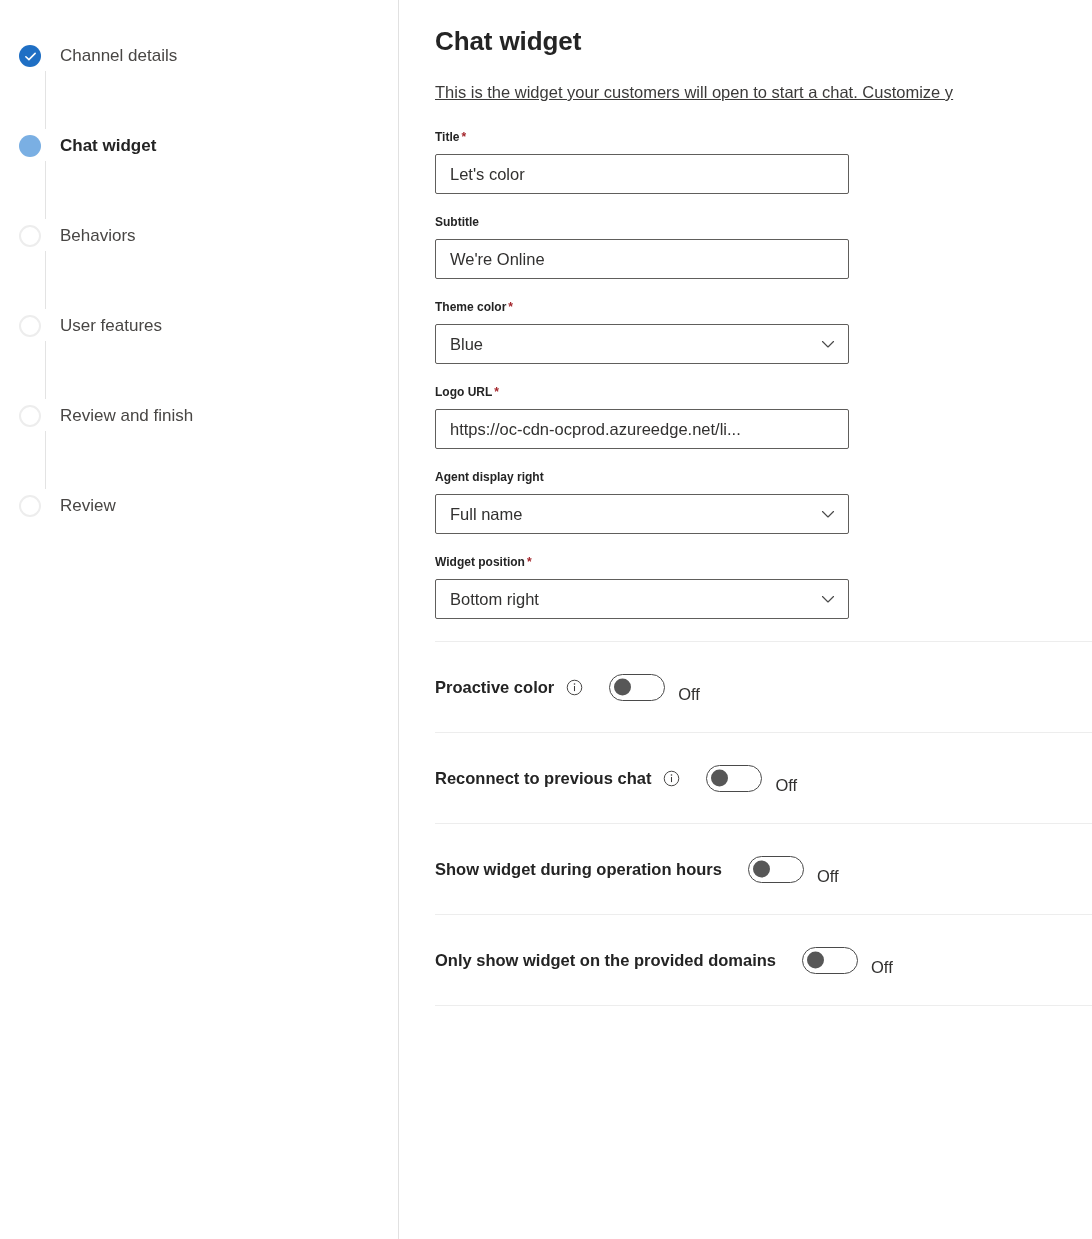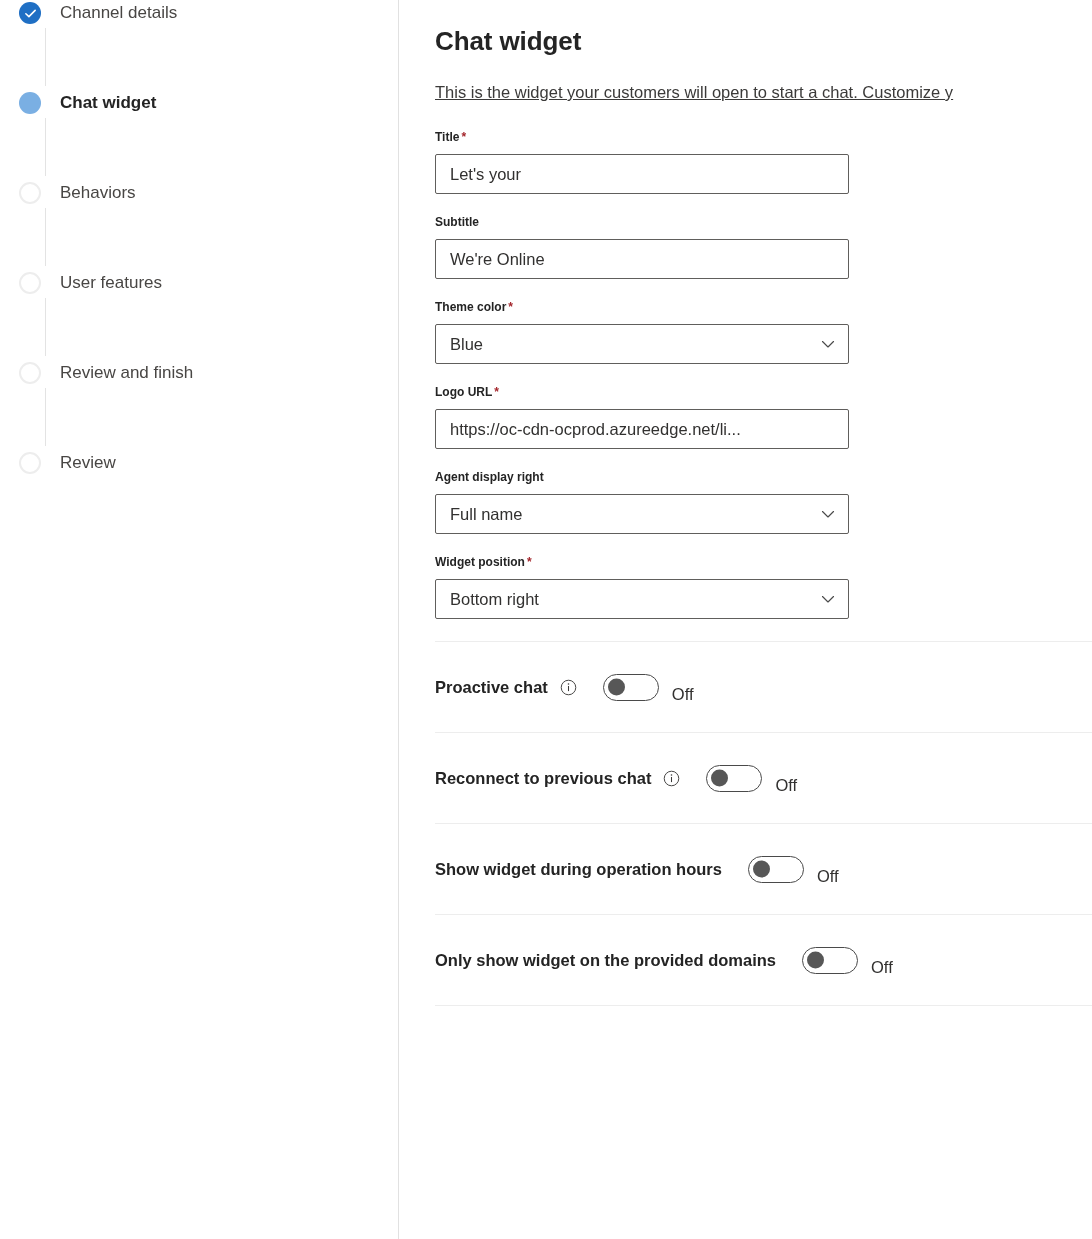--- a/index.html
+++ b/index.html
@@ -29,20 +29,21 @@
     width: 399px;
     flex: 0 0 399px;
     box-sizing: border-box;
     border-right: 1px solid #e1e1e1;
     padding: 0;
     position: relative;
     background: #ffffff;
   }
   .stepper {
     position: relative;
+    padding-top: 43px;
     padding-left: 16px;
   }
   .step {
     position: relative;
     height: 90px;
     display: flex;
     align-items: flex-start;
     padding-left: 0;
   }
   .step:last-child { height: auto; }
@@ -292,21 +293,21 @@
 
   <section class="main">
 
     <h1 class="main-title">Chat widget</h1>
     <p class="main-desc">This is the widget your customers will open to start a chat. Customize y</p>
 
     <div id="fields-root">
         <div class="field">
           <label class="field-label"><span>Title</span><span class="req">*</span></label>
           <div class="control">
-            <div class="control-value">Let's your</div>
+            <div class="control-value">Let's color</div>
           </div>
         </div>
         <div class="field">
           <label class="field-label"><span>Subtitle</span></label>
           <div class="control">
             <div class="control-value">We're Online</div>
           </div>
         </div>
         <div class="field">
           <label class="field-label"><span>Theme color</span><span class="req">*</span></label>
@@ -339,21 +340,21 @@
             <svg class="chevron" viewBox="0 0 16 16">
               <path d="M2.5 5.5 L8 11 L13.5 5.5" stroke="#4a4a4a" stroke-width="1.15" fill="none" stroke-linecap="round" stroke-linejoin="round"></path>
             </svg>
           </div>
         </div>
       </div>
 
     <div class="toggle-section" id="toggles-root">
         <div class="divider"></div>
         <div class="toggle-row">
-          <span class="toggle-label">Proactive chat</span>
+          <span class="toggle-label">Proactive color</span>
           <svg class="info-icon" viewBox="0 0 18 18">
             <circle cx="9" cy="9" r="7.7" stroke="#3b3a39" stroke-width="1" fill="none"></circle>
             <circle cx="9" cy="5.3" r="0.85" fill="#3b3a39"></circle>
             <rect x="8.45" y="7.4" width="1.1" height="5.4" fill="#3b3a39"></rect>
           </svg>
           <div class="switch">
             <div class="knob"></div>
           </div>
           <span class="switch-state">Off</span>
         </div>

